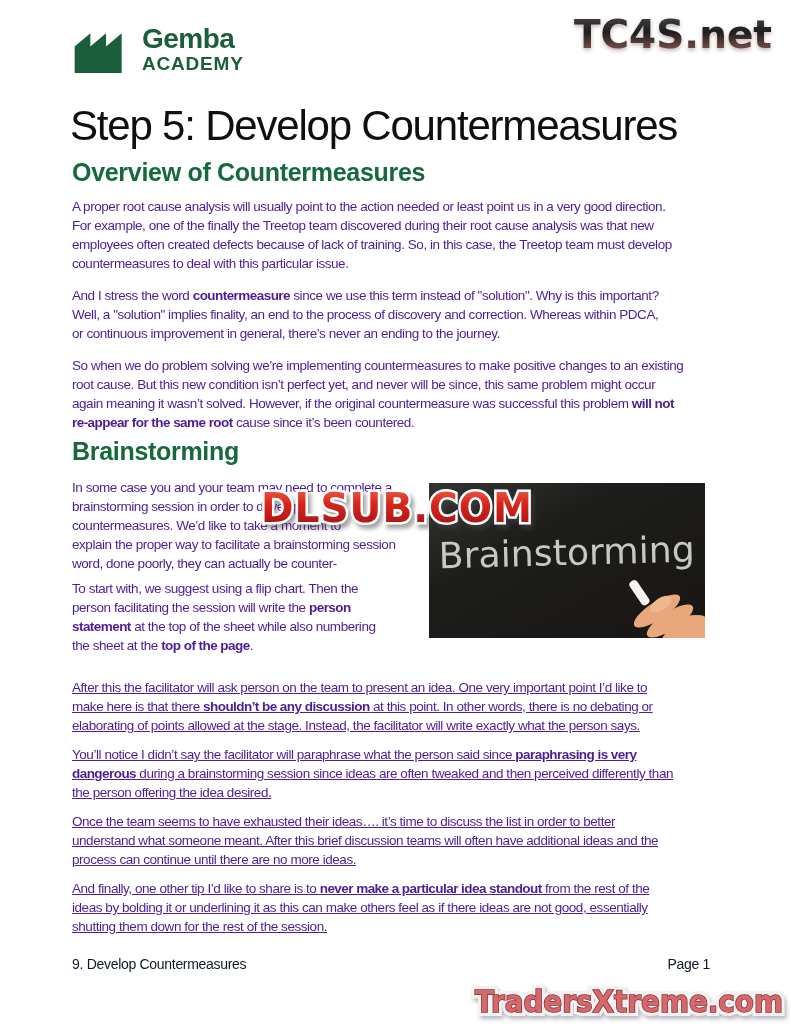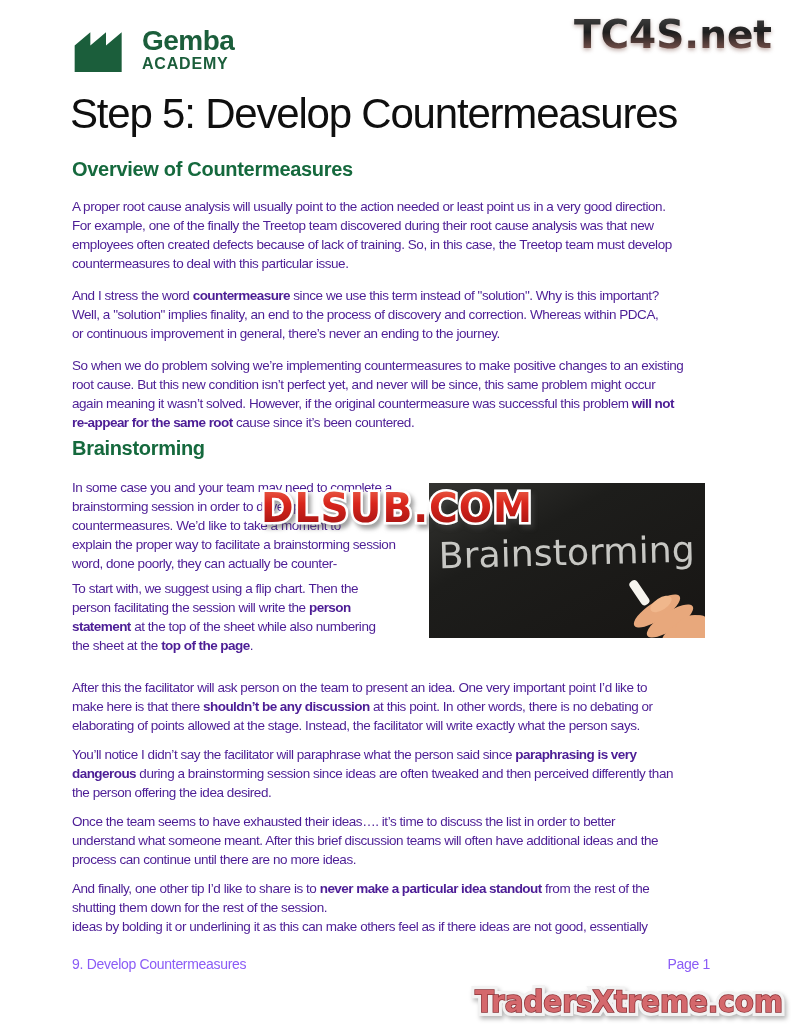--- a/index.html
+++ b/index.html
@@ -3,48 +3,48 @@
 <meta charset="utf-8">
 <style>
   html,body{margin:0;padding:0;background:#ffffff;}
   .page{position:relative;width:791px;height:1024px;background:#fff;overflow:hidden;
         font-family:"Liberation Sans",sans-serif;color:#1f1f1f;}
   
   .logo{position:absolute;left:74px;top:25px;display:flex;align-items:flex-end;}
   .logo svg{display:block;}
   .logo-text{margin-left:4px;line-height:1;}
   .logo-name{font-size:28px;font-weight:bold;color:#1b5e3b;letter-spacing:-0.5px;}
-  .logo-sub{font-size:16px;font-weight:bold;color:#1b5e3b;letter-spacing:0.8px;margin-top:1px;}
+  .logo-sub{font-size:19px;font-weight:bold;color:#1b5e3b;letter-spacing:0.8px;margin-top:1px;}
   
   .wm-tc4s{position:absolute;left:540px;top:4px;text-align:right;}
   .wm-dlsub{position:absolute;left:252px;top:480px;z-index:6;}
   .wm-traders{position:absolute;left:468px;top:979px;}
   
-  .doc-title{position:absolute;left:70px;top:90px;font-size:42px;letter-spacing:-1.2px;
+  .doc-title{position:absolute;left:70px;top:102px;font-size:42px;letter-spacing:-1.2px;
              color:#0f0f0f;font-weight:400;white-space:nowrap;}
-  .h-green{position:absolute;left:72px;font-size:20px;font-weight:bold;color:#15693d;
+  .h-green{position:absolute;left:72px;font-size:25px;font-weight:bold;color:#15693d;
            letter-spacing:-0.3px;white-space:nowrap;}
   .h-overview{top:158px;}
   .h-brainstorm{top:437px;}
   
   .textblock{position:absolute;left:72px;font-size:13.5px;line-height:19px;
              letter-spacing:-0.45px;color:#4c1d95;}
   .tb-overview{top:197px;width:670px;}
   .tb-narrowcol{top:478px;width:360px;}
-  .tb-after{top:678px;width:680px;}
+  .tb-after{top:678px;width:680px;text-decoration:underline;}
   .para{margin:0 0 13px 0;}
   .tb-narrowcol .para{margin:0 0 6px 0;}
   .tb-after .para{margin:0 0 10px 0;}
   .pline{white-space:nowrap;}
   .pline b{font-weight:bold;letter-spacing:-0.55px;}
   
   .photo{position:absolute;left:429px;top:483px;width:276px;height:155px;z-index:2;}
   
   .footer{position:absolute;left:72px;top:956px;width:638px;display:flex;
-          justify-content:space-between;font-size:14px;letter-spacing:-0.3px;color:#8b5cf6;}
+          justify-content:space-between;font-size:14px;letter-spacing:-0.3px;color:#0f172a;}
 </style>
 </head>
 <body>
 
 <div class="page">
 
   <div class="logo">
     <svg width="64" height="47" viewBox="0 0 104 78">
       <polygon points="0,78 0,34 26,12 26,34 52,12 52,34 78,12 78,78" fill="#1b5e3b"></polygon>
     </svg>
@@ -157,22 +157,22 @@
         <div class="pline"><b>dangerous</b><span> during a brainstorming session since ideas are often tweaked and then perceived differently than</span></div>
         <div class="pline"><span>the person offering the idea desired.</span></div>
       </div>
     <div class="para">
         <div class="pline"><span>Once the team seems to have exhausted their ideas…. it’s time to discuss the list in order to better</span></div>
         <div class="pline"><span>understand what someone meant.  After this brief discussion teams will often have additional ideas and the</span></div>
         <div class="pline"><span>process can continue until there are no more ideas.</span></div>
       </div>
     <div class="para">
         <div class="pline"><span>And finally, one other tip I’d like to share is to </span><b>never make a particular idea standout</b><span> from the rest of the</span></div>
+        <div class="pline"><span>ideas by bolding it or underlining it as this can make others feel as if there ideas are not good, essentially</span></div>
         <div class="pline"><span>shutting them down for the rest of the session.</span></div>
-        <div class="pline"><span>ideas by bolding it or underlining it as this can make others feel as if there ideas are not good, essentially</span></div>
       </div>
   </div>
 
   <div class="footer">
     <span>9. Develop Countermeasures</span>
     <span>Page 1</span>
   </div>
 
   <div class="wm-traders">
     <svg width="323" height="45" viewBox="0 0 323 45">

